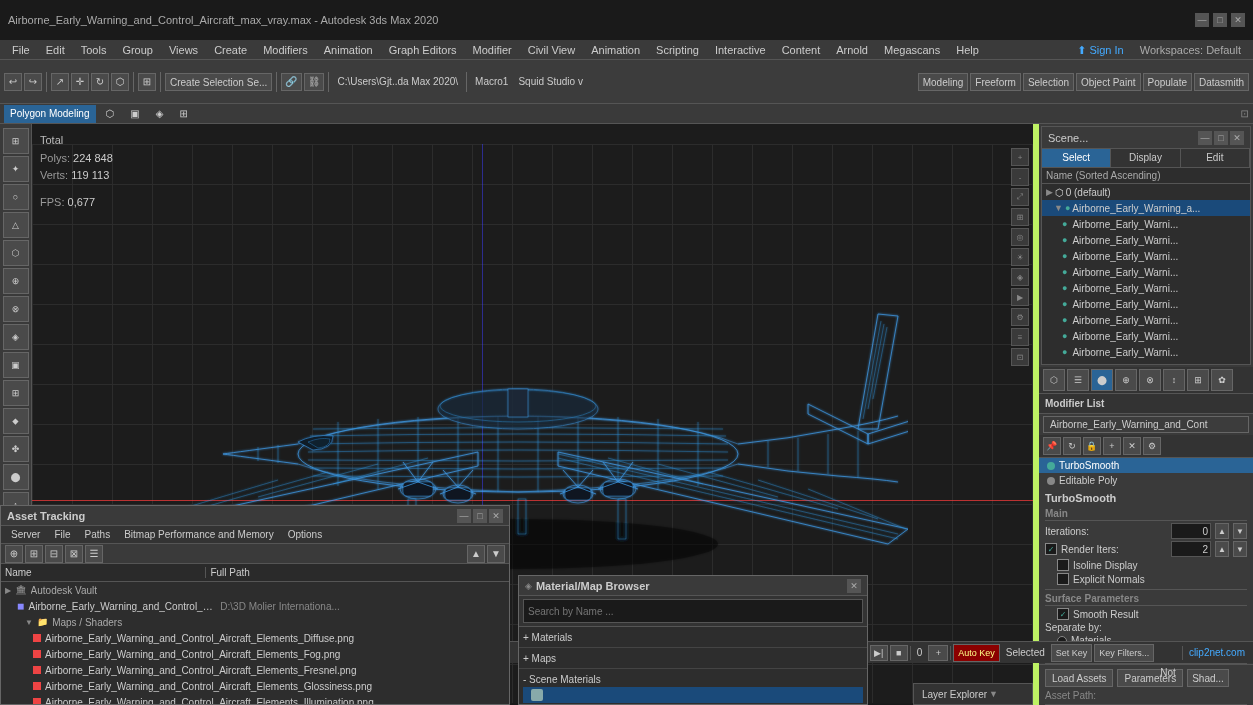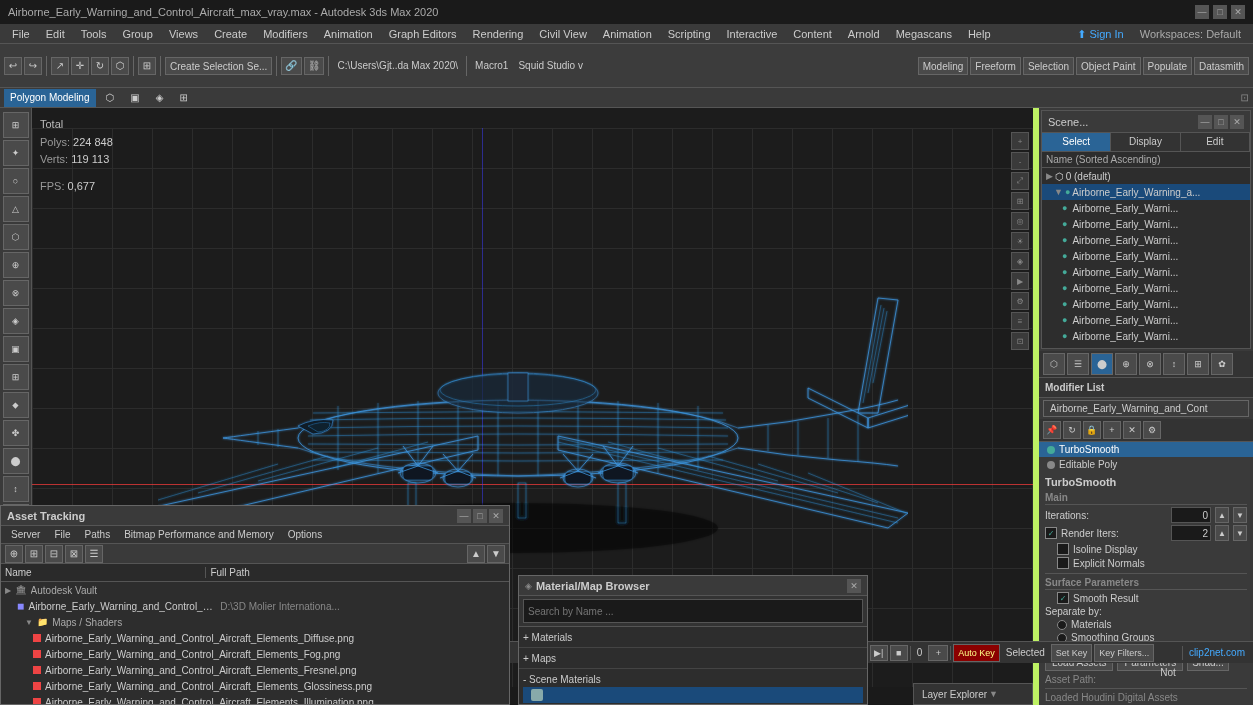--- a/index.html
+++ b/index.html
@@ -1,19 +1,19 @@
 <!DOCTYPE html>
 <html><head>
   <meta charset="utf-8">
   <style>
     * { margin: 0; padding: 0; box-sizing: border-box; }
     body { width: 1253px; height: 705px; background: #2b2b2b; font-family: 'Arial', sans-serif; font-size: 11px; color: #ccc; overflow: hidden; }
 
     
-    #titlebar { background: #1a1a1a; height: 24px; display: flex; align-items: center; padding: 0 8px; color: #aaa; font-size: 11px; justify-content: space-between; }
+    #titlebar { background: #1a1a1a; height: 40px; display: flex; align-items: center; padding: 0 8px; color: #aaa; font-size: 11px; justify-content: space-between; }
     #titlebar-controls { display: flex; gap: 4px; }
     .title-btn { width: 14px; height: 14px; background: #555; border: none; cursor: pointer; font-size: 9px; color: #aaa; display: flex; align-items: center; justify-content: center; }
 
     
     #menubar { background: #3a3a3a; height: 20px; display: flex; align-items: center; padding: 0 4px; border-bottom: 1px solid #555; }
     .menu-item { padding: 0 8px; height: 20px; line-height: 20px; cursor: pointer; color: #ccc; font-size: 11px; }
 
     
     #toolbar-area { background: #3c3c3c; height: 44px; border-bottom: 1px solid #555; display: flex; align-items: center; padding: 0 4px; gap: 2px; flex-wrap: wrap; overflow: hidden; }
     .toolbar-btn { background: #4a4a4a; border: 1px solid #666; color: #ccc; font-size: 10px; padding: 1px 3px; cursor: pointer; min-width: 18px; height: 18px; display: flex; align-items: center; justify-content: center; }
@@ -155,21 +155,21 @@
 <div id="menubar">
   <span class="menu-item">File</span>
   <span class="menu-item">Edit</span>
   <span class="menu-item">Tools</span>
   <span class="menu-item">Group</span>
   <span class="menu-item">Views</span>
   <span class="menu-item">Create</span>
   <span class="menu-item">Modifiers</span>
   <span class="menu-item">Animation</span>
   <span class="menu-item">Graph Editors</span>
-  <span class="menu-item">Rendering</span>
+  <span class="menu-item">Modifier</span>
   <span class="menu-item">Civil View</span>
   <span class="menu-item">Animation</span>
   <span class="menu-item">Scripting</span>
   <span class="menu-item">Interactive</span>
   <span class="menu-item">Content</span>
   <span class="menu-item">Arnold</span>
   <span class="menu-item">Megascans</span>
   <span class="menu-item">Help</span>
   <span style="flex:1"></span>
   <span class="menu-item" style="color:#4af;">⬆ Sign In</span>

